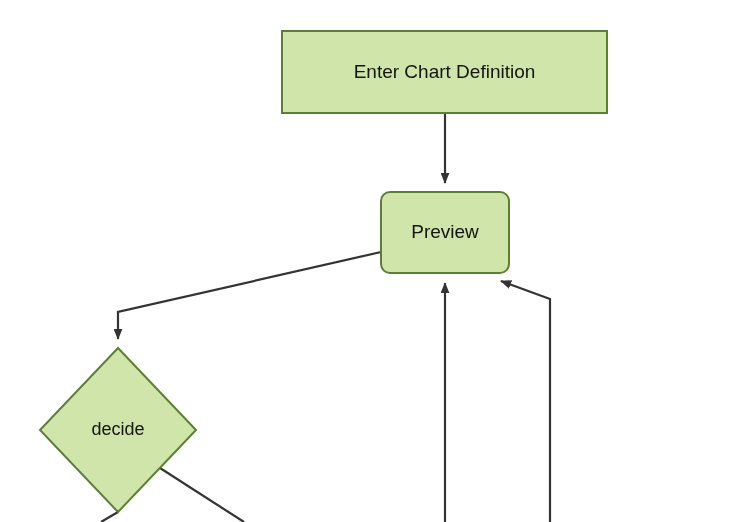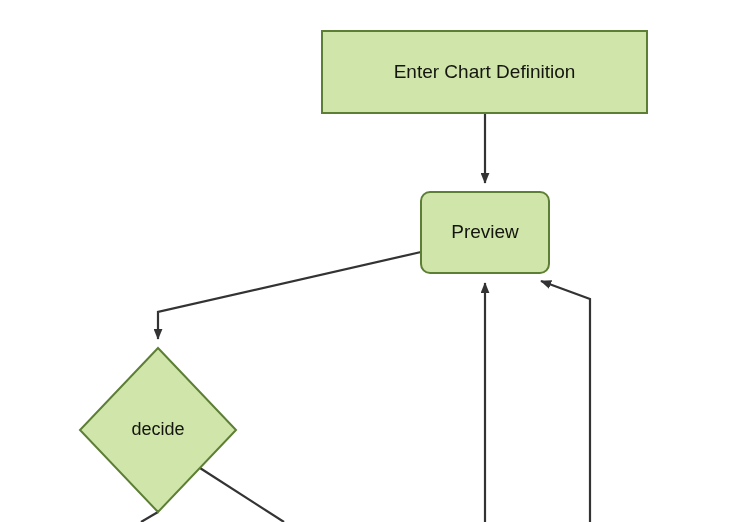--- a/index.html
+++ b/index.html
@@ -11,21 +11,20 @@
     width: 740px;
     height: 522px;
     overflow: hidden;
     font-family: "Liberation Sans", sans-serif;
   }
   #diagram-canvas {
     position: relative;
     width: 644px;
     height: 522px;
     background: #ffffff;
-    margin-left: 40px;
   }
   #flow-svg {
     position: absolute;
     top: 0;
     left: 0;
     width: 740px;
     height: 522px;
     display: block;
   }
   .node-shape {

